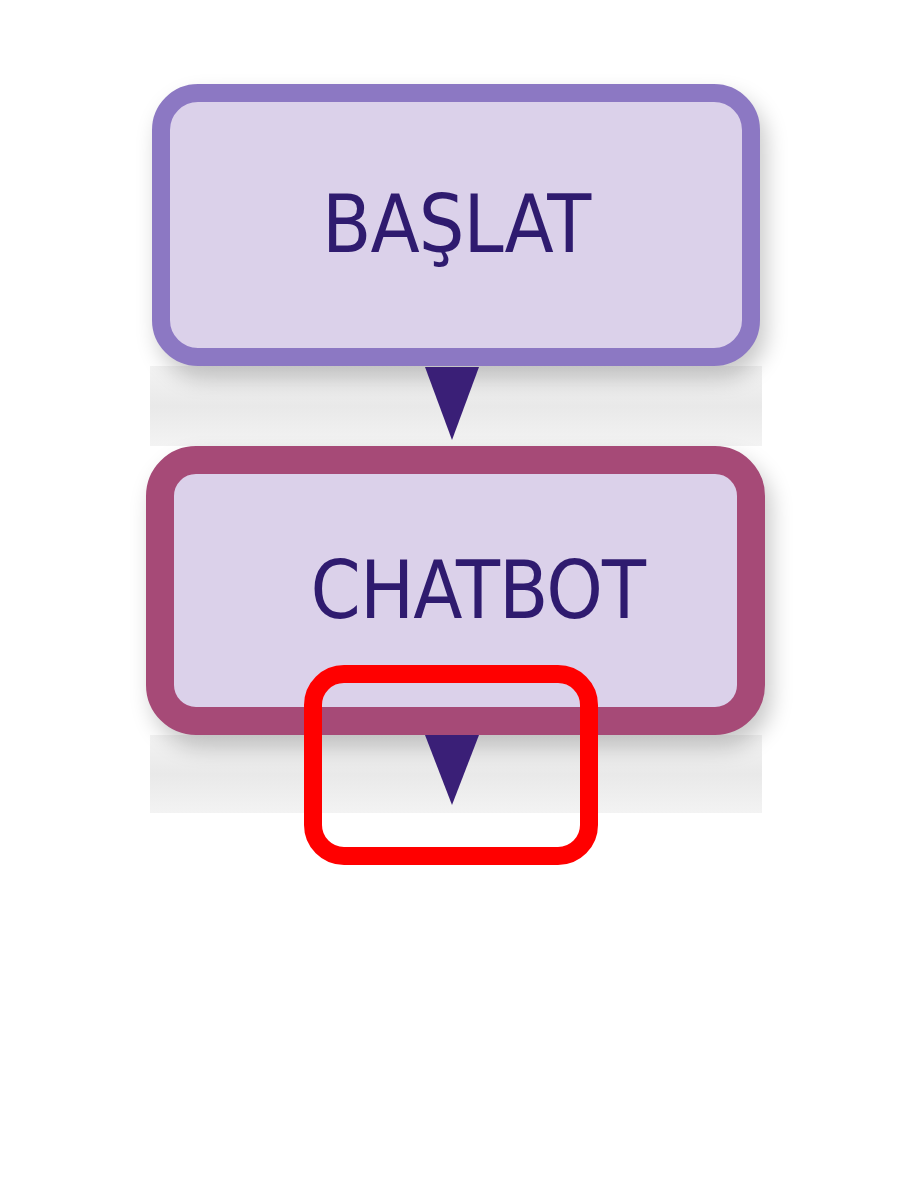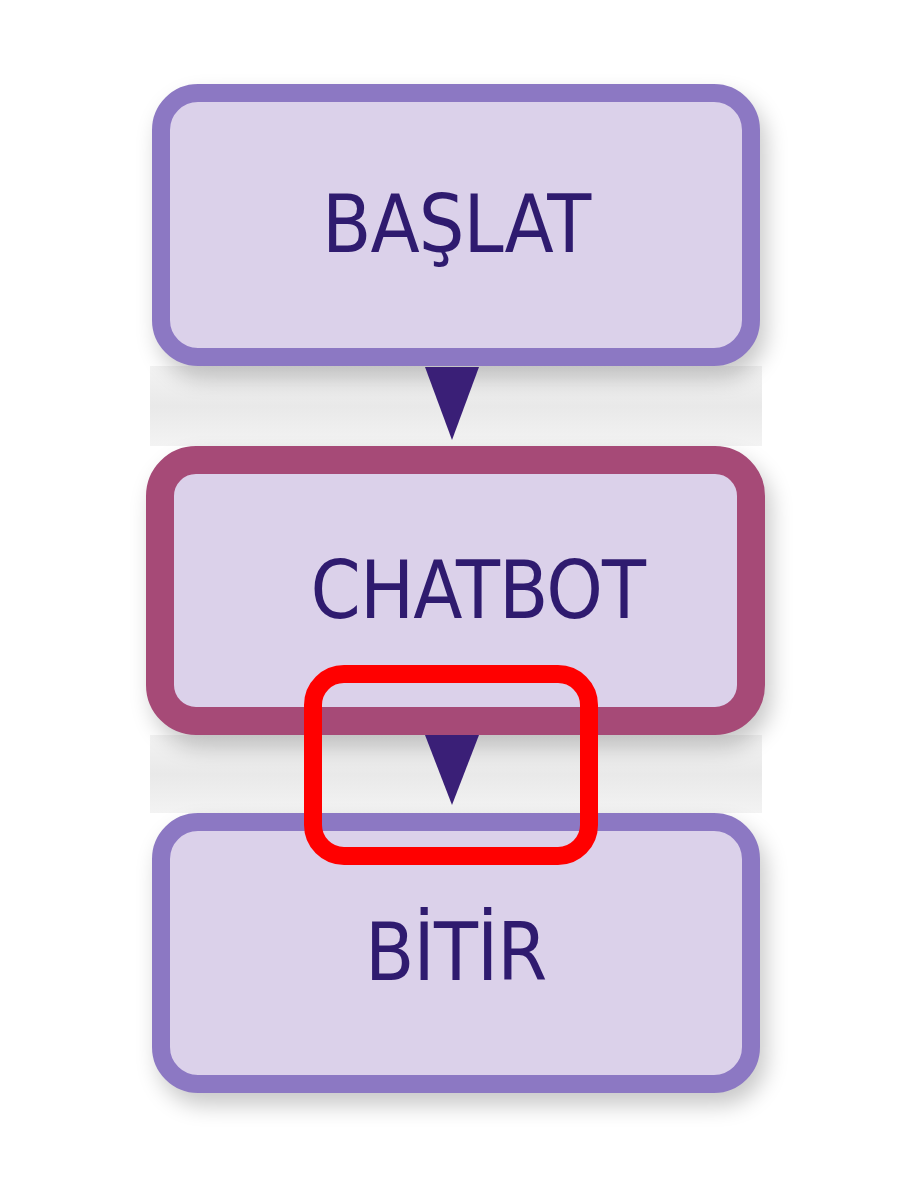--- a/index.html
+++ b/index.html
@@ -92,18 +92,15 @@
   </div>
 
   <div class="arrow arrow-1"></div>
 
   <div class="node node-chatbot">
     <span class="node-label">CHATBOT</span>
   </div>
 
   <div class="arrow arrow-2"></div>
 
-  <div class="node node-end">
-    <span class="node-label">BİTİR</span>
-  </div>
 
   <div class="highlight"></div>
 </div>
 
 </body></html>

